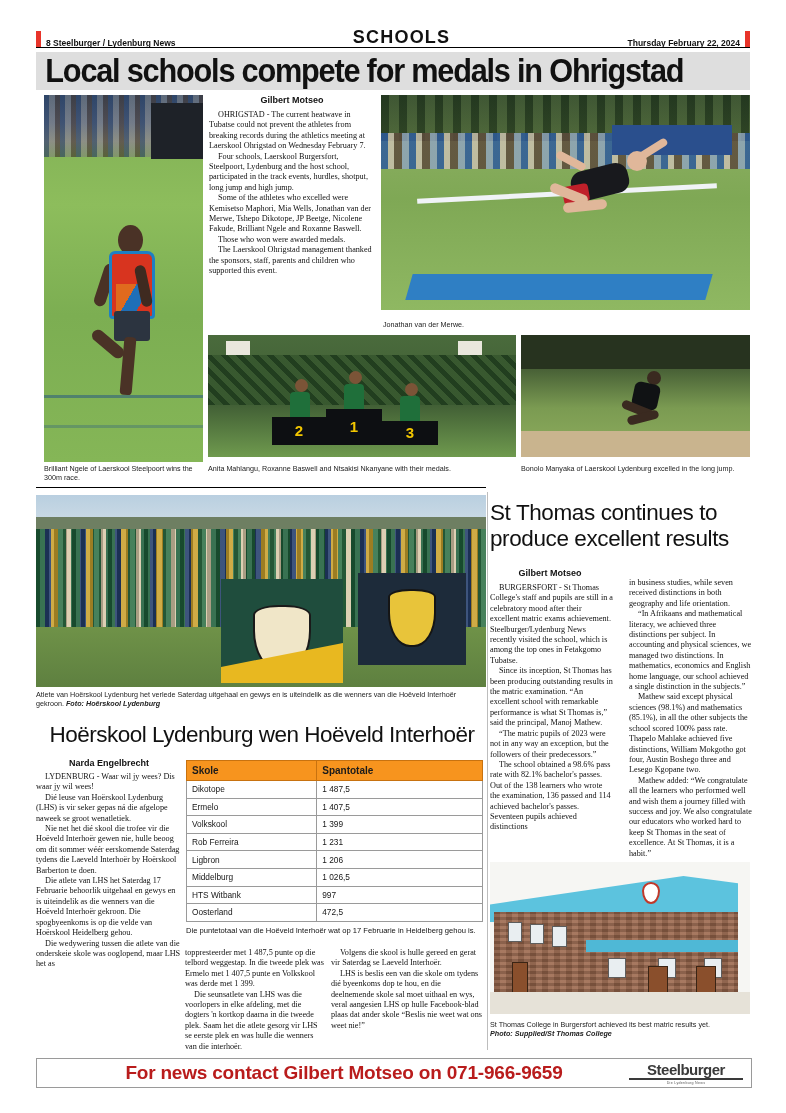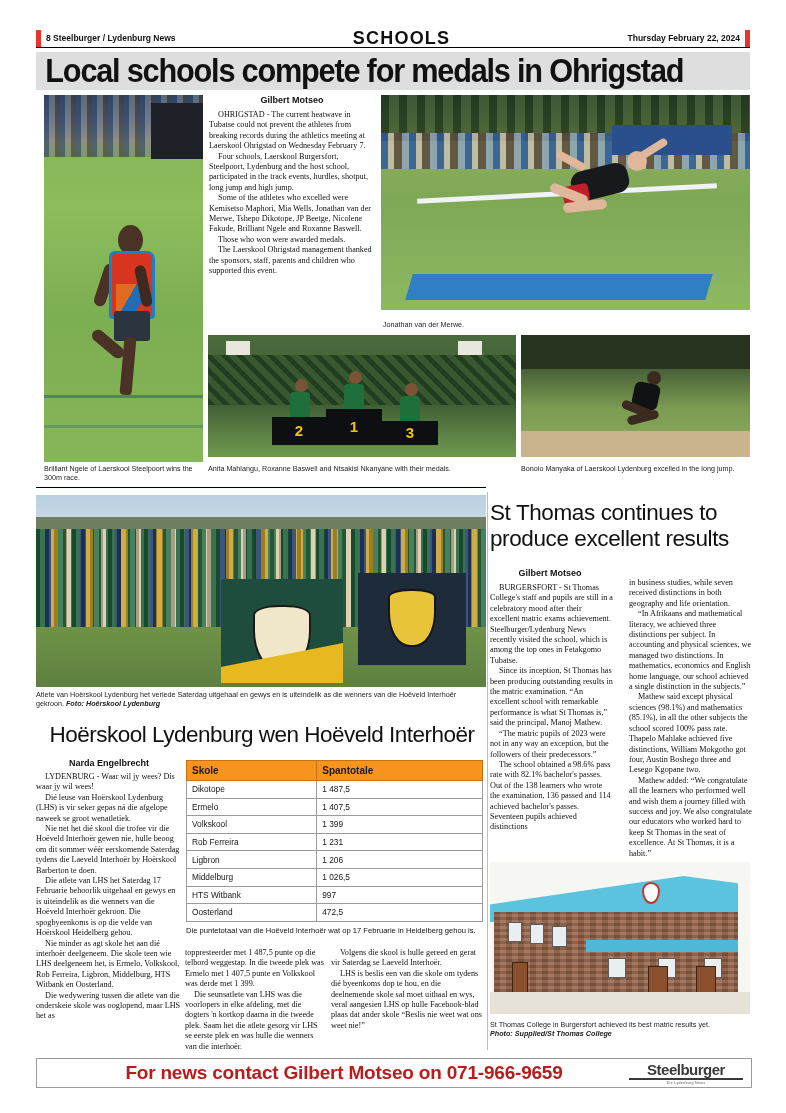--- a/index.html
+++ b/index.html
@@ -8,21 +8,21 @@
     font-family:"Liberation Sans", sans-serif;
     color:#111;
     overflow:hidden;
     position:relative;
   }
   .page{position:relative;width:786px;height:1113px;background:#fff;}
 
   
   .masthead{
     position:absolute;left:36px;top:28px;width:714px;height:20px;
-    display:flex;align-items:center;
+    display:flex;align-items:flex-end;
   }
   .mh-rule{position:absolute;left:36px;top:47px;width:714px;height:1px;background:#000;}
   .mh-tab{width:5px;height:17px;background:#e8342a;flex:0 0 auto;}
   .mh-left{font-size:8.5px;font-weight:bold;margin-left:5px;white-space:nowrap;letter-spacing:0px;}
   .mh-center{flex:1;text-align:center;font-size:18px;font-weight:bold;letter-spacing:1.2px;}
   .mh-right{font-size:8.5px;font-weight:bold;white-space:nowrap;margin-right:5px;}
 
   
   .banner{
     position:absolute;left:36px;top:52px;width:714px;height:38px;
@@ -336,21 +336,20 @@
 
   <div id="hl-byline">
     <div class="byline">Narda Engelbrecht</div>
   </div>
 
   <div id="hl-c1" class="bodytext">
     <p>LYDENBURG - Waar wil jy wees? Dis waar jy wil wees!</p>
     <p>Dié leuse van Hoërskool Lydenburg (LHS) is vir seker gepas ná die afgelope naweek se groot wenatletiek.</p>
     <p>Nie net het dié skool die trofee vir die Hoëveld Interhoër gewen nie, hulle beoog om dit sommer wéér eerskomende Saterdag tydens die Laeveld Interhoër by Hoërskool Barberton te doen.</p>
     <p>Die atlete van LHS het Saterdag 17 Februarie behoorlik uitgehaal en gewys en is uiteindelik as die wenners van die Hoëveld Interhoër gekroon. Die spogbyeenkoms is op die velde van Hoërskool Heidelberg gehou.</p>
-    <p>Nie minder as agt skole het aan dié interhoër deelgeneem. Die skole teen wie LHS deelgeneem het, is Ermelo, Volkskool, Rob Ferreira, Ligbron, Middelburg, HTS Witbank en Oosterland.</p>
     <p>Die wedywering tussen die atlete van die onderskeie skole was ooglopend, maar LHS het as</p>
   </div>
 
   <table id="score-table">
     <thead>
       <tr>
         <th style="width:44%">Skole</th>
         <th>Spantotale</th>
       </tr>
     </thead>

